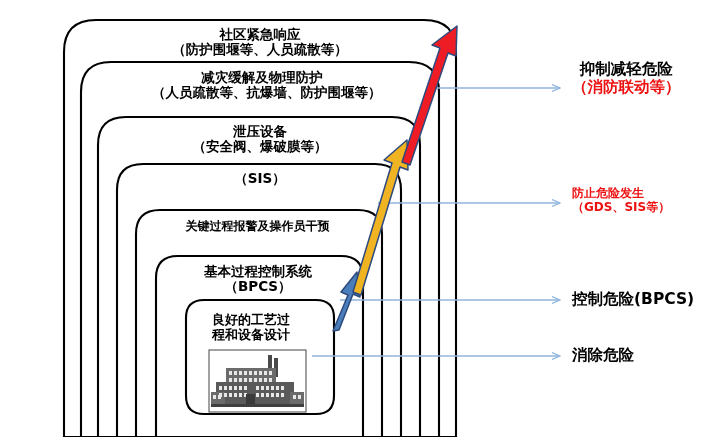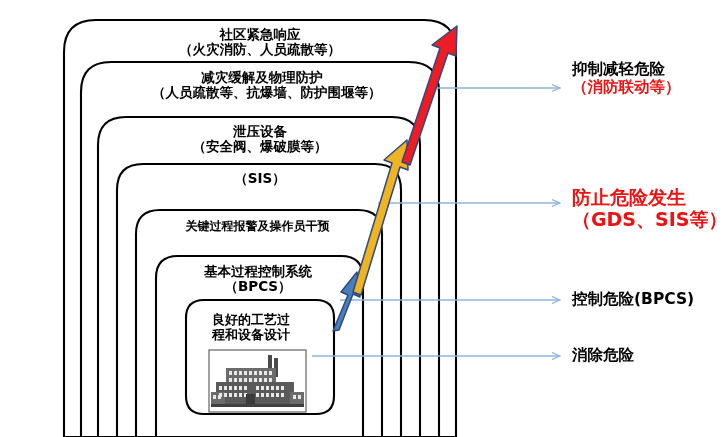--- a/index.html
+++ b/index.html
@@ -137,21 +137,21 @@
       </g>
 
       <g stroke="#2e4a7d" stroke-width="1.5" stroke-linejoin="round">
         <path d="M 402,162 L 440,48 L 432,45 L 457,26 L 456,56 L 448,53 L 410,165 Z" fill="#ee1c25"></path>
       </g>
     </g>
   </svg>
 
   <div class="layer-label" style="left:160px; top:27px; width:200px; font-size:13.5px;">
     <span class="l1">社区紧急响应</span>
-    <span class="l2">（火灾消防、人员疏散等）</span>
+    <span class="l2">（防护围堰等、人员疏散等）</span>
   </div>
 
   <div class="layer-label" style="left:152px; top:70px; width:220px; font-size:13.5px;">
     <span class="l1">减灾缓解及物理防护</span>
     <span class="l2">（人员疏散等、抗爆墙、防护围堰等）</span>
   </div>
 
   <div class="layer-label" style="left:165px; top:124px; width:190px; font-size:13.5px;">
     <span class="l1">泄压设备</span>
     <span class="l2">（安全阀、爆破膜等）</span>
@@ -168,26 +168,26 @@
   <div class="layer-label" style="left:168px; top:264px; width:180px; font-size:13.5px;">
     <span class="l1">基本过程控制系统</span>
     <span class="l2">（BPCS）</span>
   </div>
 
   <div class="layer-label" style="left:192px; top:313px; width:118px; font-size:13px;">
     <span class="l1">良好的工艺过</span>
     <span class="l2">程和设备设计</span>
   </div>
 
-  <div class="side-label blackred" style="left:572px; top:60px; font-size:15.5px;">
+  <div class="side-label blackred" style="left:572px; top:60px; font-size:15.5px;text-align:center;">
     <span class="l1">抑制减轻危险</span>
     <span class="l2">（消防联动等）</span>
   </div>
 
-  <div class="side-label allred" style="left:572px; top:186px; font-size:19px;">
+  <div class="side-label allred" style="left:572px; top:186px; font-size:12px;">
     <span class="l1">防止危险发生</span>
     <span class="l2">（GDS、SIS等）</span>
   </div>
 
   <div class="side-label black" style="left:572px; top:290px; font-size:15.5px;">
     <span class="l1">控制危险(BPCS)</span>
   </div>
 
   <div class="side-label black" style="left:572px; top:346px; font-size:15.5px;">
     <span class="l1">消除危险</span>

